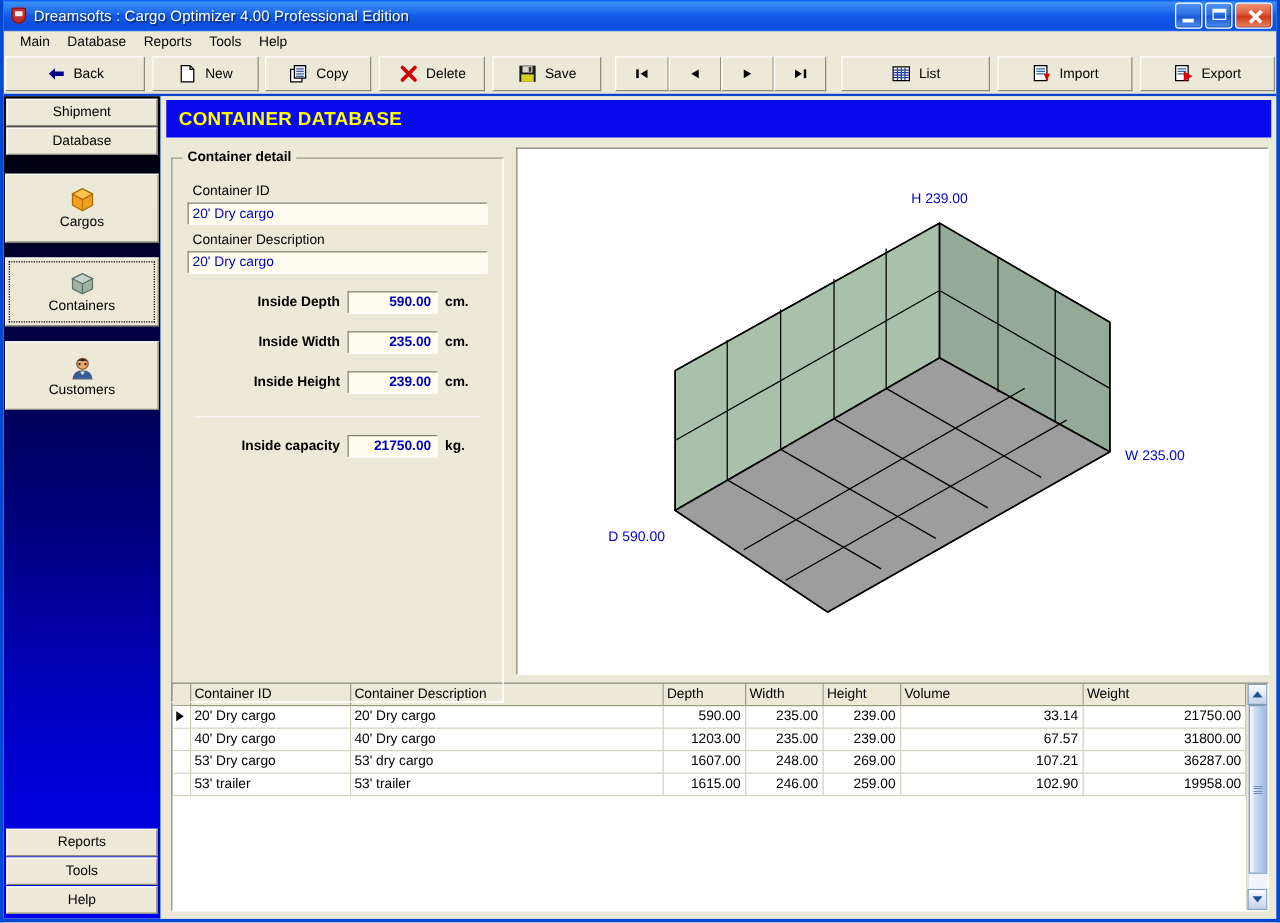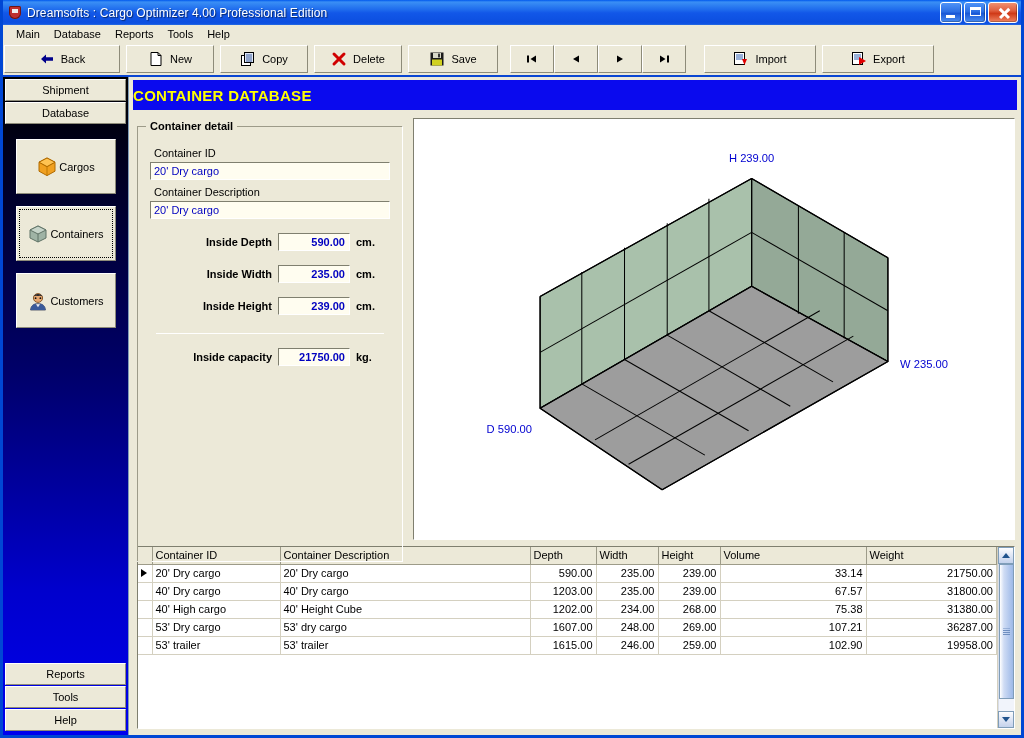--- a/index.html
+++ b/index.html
@@ -140,25 +140,25 @@
   .side-bar-btn {
     height: 22px; margin: 0 2px 1px 2px;
     background: #ece9d8;
     border: 1px solid;
     border-color: #ffffff #8d8b79 #8d8b79 #ffffff;
     display: flex; align-items: center; justify-content: center;
     font-size: 11px; color: #000; cursor: default;
   }
   .side-mid { flex: 1 1 auto; padding: 14px 0 0 0; }
   .side-big {
-    width: 100px; height: 55px; margin: 0 auto 12px auto;
+    width: 123px; height: 55px; margin: 0 auto 12px auto;
     background: #ece9d8;
     border: 1px solid;
     border-color: #ffffff #8d8b79 #8d8b79 #ffffff;
-    display: flex; flex-direction: row;
+    display: flex; flex-direction: column;
     align-items: center; justify-content: center;
     gap: 1px;
     font-size: 11px; color: #000; cursor: default;
     position: relative;
   }
   .side-big.selected:before {
     content: ""; position: absolute; inset: 2px;
     border: 1px dotted #000;
   }
   .side-big .lbl { font-size: 11px; }
@@ -177,21 +177,21 @@
     position: relative;
     min-width: 0;
   }
   .page-title {
     height: 30px;
     background: #0a0aee;
     color: #ffff00;
     font-weight: bold;
     font-size: 15px;
     display: flex; align-items: center;
-    padding-left: 0;
+    padding-left: 10px;
     margin: 3px 4px 0 4px;
     letter-spacing: .3px;
   }
 
   .upper {
     display: flex;
     padding: 8px 6px 0 8px;
     gap: 10px;
     height: 430px;
   }
@@ -489,20 +489,37 @@
     <div class="tb-btn tb-nav">
       <span class="tb-ico">
         <svg width="16" height="16" viewBox="0 0 16 16">
             <path d="M4 4.5 L4 11.5 L9.5 8 Z" fill="#000"></path>
             <rect x="11" y="4.5" width="2" height="7" fill="#000"></rect>
           </svg>
       </span>
     </div>
     <div class="tb-sep" style="width:12px"></div>
 
+    <div class="tb-btn" style="width:124px">
+      <span class="tb-ico">
+        <svg width="16" height="16" viewBox="0 0 16 16">
+          <rect x="1.5" y="2.5" width="13" height="11" fill="#fff" stroke="#000"></rect>
+          <g stroke="#2040a0" stroke-width="1">
+            <line x1="2" y1="5" x2="14" y2="5"></line>
+              <line x1="2" y1="7" x2="14" y2="7"></line>
+            <line x1="2" y1="9" x2="14" y2="9"></line>
+              <line x1="2" y1="11" x2="14" y2="11"></line>
+            <line x1="5" y1="3" x2="5" y2="13"></line>
+              <line x1="8" y1="3" x2="8" y2="13"></line>
+              <line x1="11" y1="3" x2="11" y2="13"></line>
+          </g>
+        </svg>
+      </span>
+      <span>List</span>
+    </div>
     <div class="tb-sep"></div>
 
     <div class="tb-btn" style="width:112px">
       <span class="tb-ico">
         <svg width="16" height="16" viewBox="0 0 16 16">
           <rect x="1.5" y="1.5" width="10" height="12" fill="#fff" stroke="#000"></rect>
           <g stroke="#3060b0" stroke-width="1">
               <line x1="3" y1="4" x2="10" y2="4"></line>
               <line x1="3" y1="6" x2="10" y2="6"></line>
               <line x1="3" y1="8" x2="10" y2="8"></line>
@@ -736,30 +753,20 @@
                 <td>40' Dry cargo</td>
                 <td>40' Dry cargo</td>
                 <td class="num">1203.00</td>
                 <td class="num">235.00</td>
                 <td class="num">239.00</td>
                 <td class="num">67.57</td>
                 <td class="num">31800.00</td>
               </tr>
               <tr>
                 <td class="rowhdr"></td>
-                <td>40' High cargo</td>
-                <td>40' Height Cube</td>
-                <td class="num">1202.00</td>
-                <td class="num">234.00</td>
-                <td class="num">268.00</td>
-                <td class="num">75.38</td>
-                <td class="num">31380.00</td>
-              </tr>
-              <tr>
-                <td class="rowhdr"></td>
                 <td>53' Dry cargo</td>
                 <td>53' dry cargo</td>
                 <td class="num">1607.00</td>
                 <td class="num">248.00</td>
                 <td class="num">269.00</td>
                 <td class="num">107.21</td>
                 <td class="num">36287.00</td>
               </tr>
               <tr>
                 <td class="rowhdr"></td>

